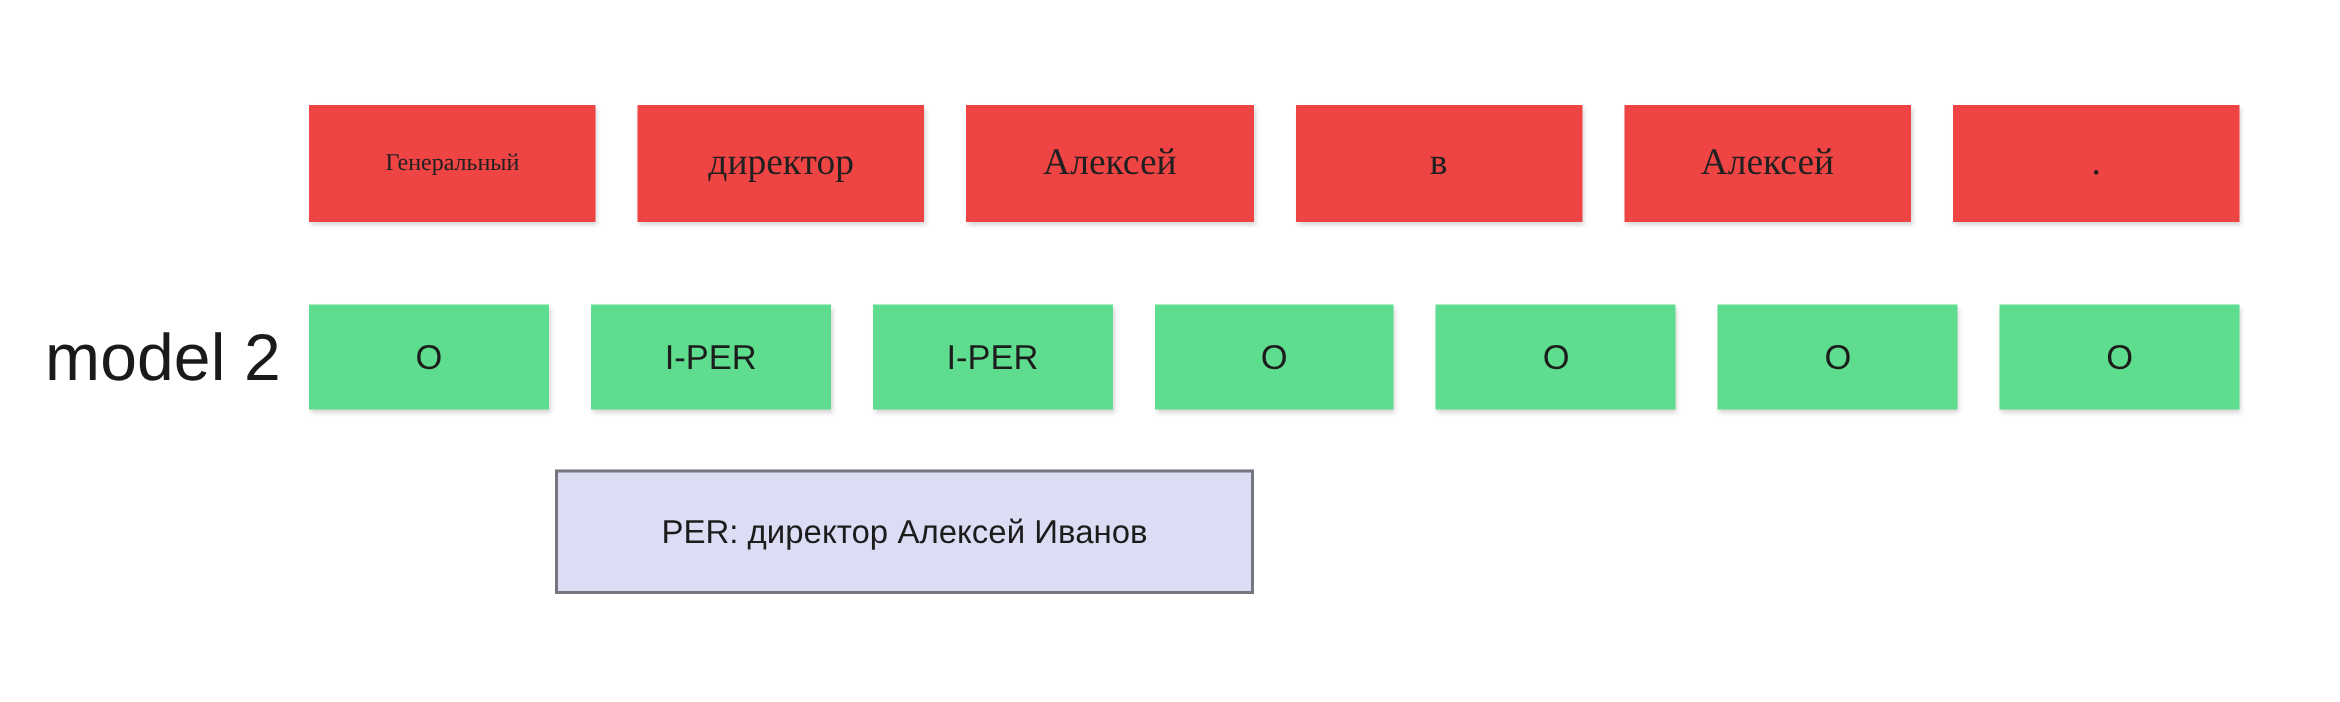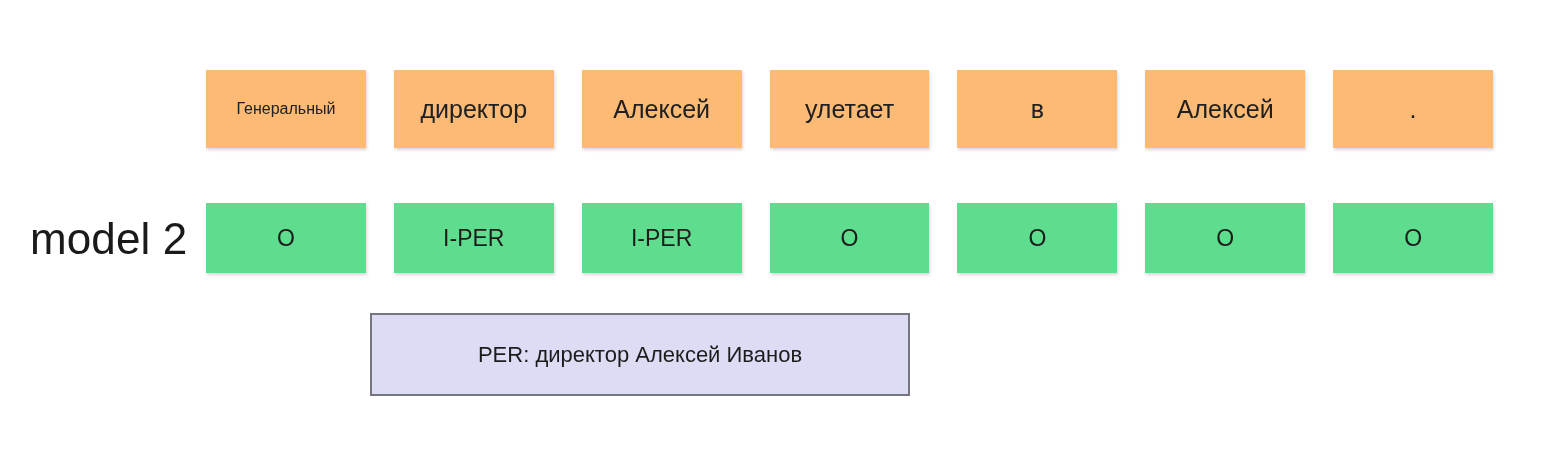--- a/index.html
+++ b/index.html
@@ -55,44 +55,45 @@
     align-items: center;
     justify-content: center;
     text-align: center;
     box-sizing: border-box;
     padding: 0 4px;
     overflow: hidden;
   }
 
   .token-cell {
     height: 78px;
-    background: #fdba74;
+    background: #ef4444;
     box-shadow: 1px 2px 3px rgba(0,0,0,0.16);
     font-size: 25px;
     color: #202020;
+    font-family: Liberation Serif, serif;
   }
   
   .token-cell.small {
     font-size: 16px;
   }
 
   .tag-cell {
     height: 70px;
     background: #5fdd8f;
     box-shadow: 1px 2px 3px rgba(0,0,0,0.16);
     font-size: 23px;
     color: #1c1c1c;
   }
 
   
   .entity-box {
     position: absolute;
     left: 370px;
     top: 313px;
-    width: 540px;
+    width: 466px;
     height: 83px;
     background: #dcdcf5;
     border: 2px solid #76767f;
     box-sizing: border-box;
     display: flex;
     align-items: center;
     justify-content: center;
     font-size: 22px;
     color: #1c1c1c;
   }
@@ -101,21 +102,20 @@
 <body>
 
 <div id="canvas">
 
   <div class="row-label">model 2</div>
 
   <div class="row" id="tokens-row">
     <div class="cell token-cell small">Генеральный</div>
     <div class="cell token-cell">директор</div>
     <div class="cell token-cell">Алексей</div>
-    <div class="cell token-cell">улетает</div>
     <div class="cell token-cell">в</div>
     <div class="cell token-cell">Алексей</div>
     <div class="cell token-cell">.</div>
   </div>
 
   <div class="row" id="tags-row">
     <div class="cell tag-cell">O</div>
     <div class="cell tag-cell">I-PER</div>
     <div class="cell tag-cell">I-PER</div>
     <div class="cell tag-cell">O</div>

